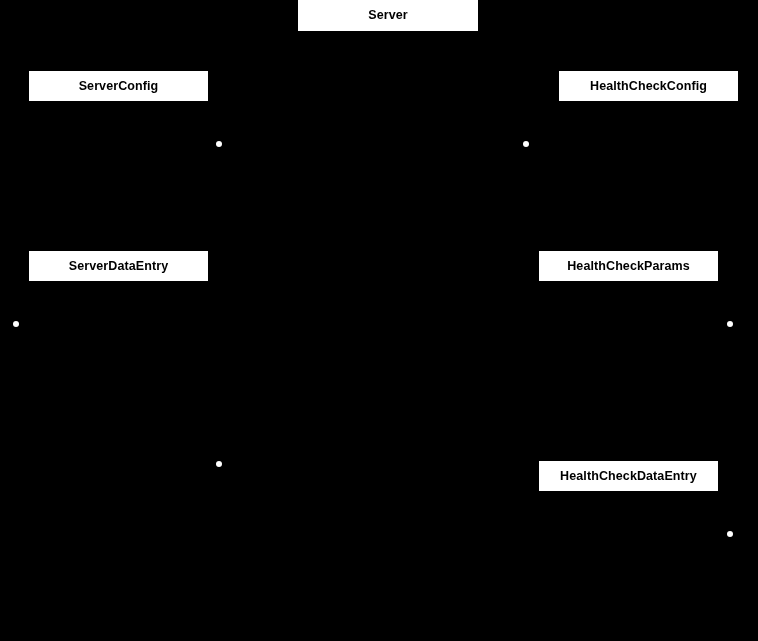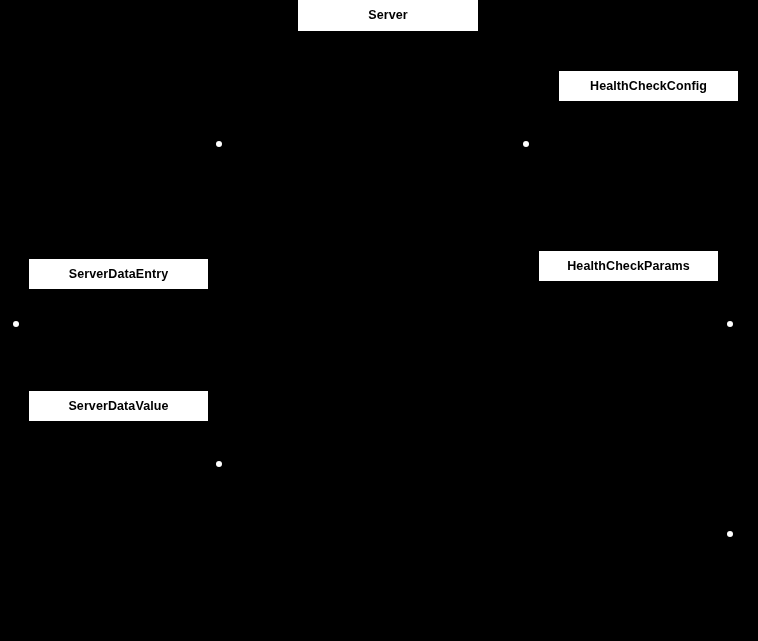--- a/index.html
+++ b/index.html
@@ -48,37 +48,40 @@
 </style>
 </head>
 <body>
 
 <div id="canvas">
 
   <div class="node" style="left:298px; top:0px; width:180px; height:31px;">
     <span class="node-label">Server</span>
   </div>
 
+  <div class="node" style="left:29px; top:71px; width:179px; height:30px;">
+    <span class="node-label">ServerConfig</span>
+  </div>
 
   <div class="node" style="left:539px; top:71px; width:179px; height:30px;margin-left:20px;">
     <span class="node-label">HealthCheckConfig</span>
   </div>
 
-  <div class="node" style="left:29px; top:259px; width:179px; height:30px;">
+  <div class="node" style="left:29px; top:251px; width:179px; height:30px;">
     <span class="node-label">ServerDataEntry</span>
   </div>
 
   <div class="node" style="left:539px; top:251px; width:179px; height:30px;text-align:right;">
     <span class="node-label">HealthCheckParams</span>
   </div>
 
-  <div class="node" style="left:29px; top:391px; width:179px; height:30px;">
-    <span class="node-label">ServerDataValue</span>
+
+  <div class="node" style="left:539px; top:461px; width:179px; height:30px;">
+    <span class="node-label">HealthCheckDataEntry</span>
   </div>
-
 
   <div class="dot" style="left:216px; top:141px;"></div>
   <div class="dot" style="left:523px; top:141px;"></div>
   <div class="dot" style="left:13px; top:321px;"></div>
   <div class="dot" style="left:727px; top:321px;"></div>
   <div class="dot" style="left:216px; top:461px;"></div>
   <div class="dot" style="left:727px; top:531px;"></div>
 
 </div>
 

